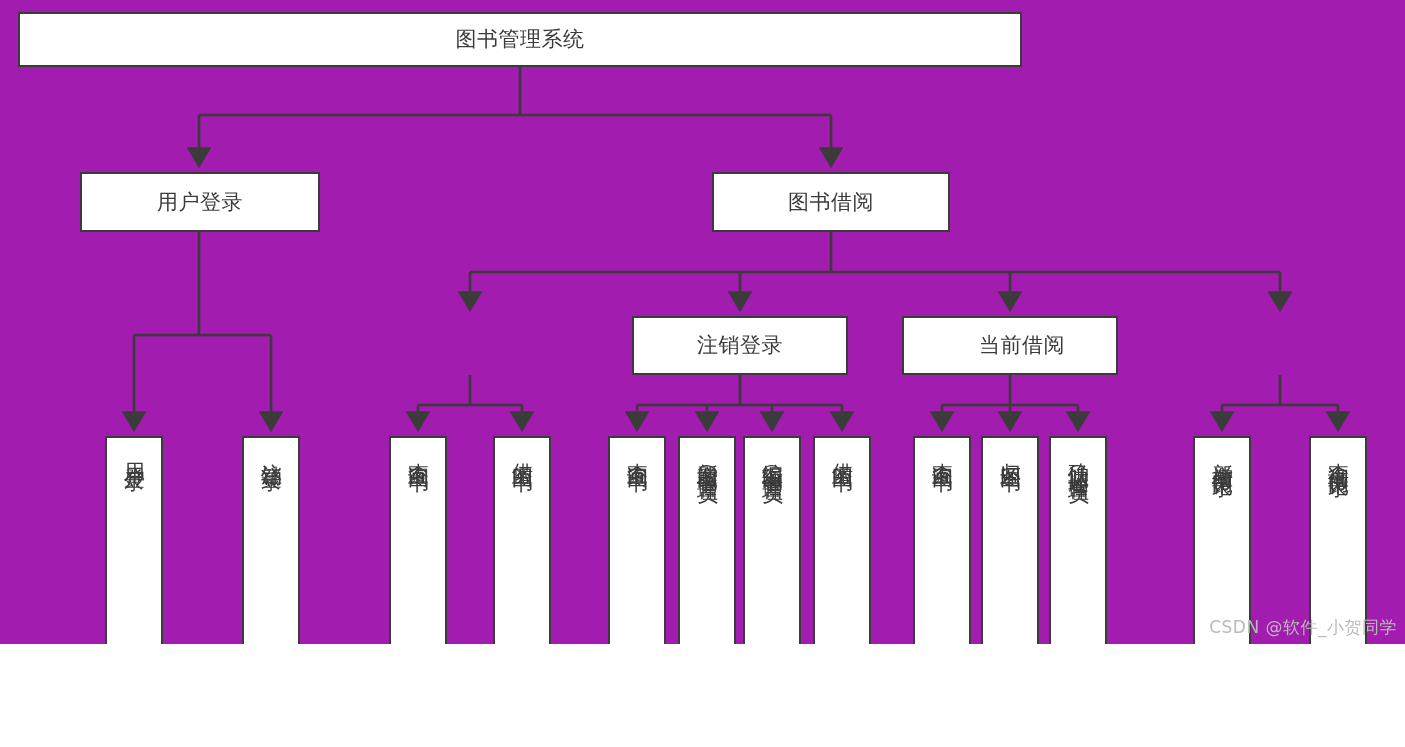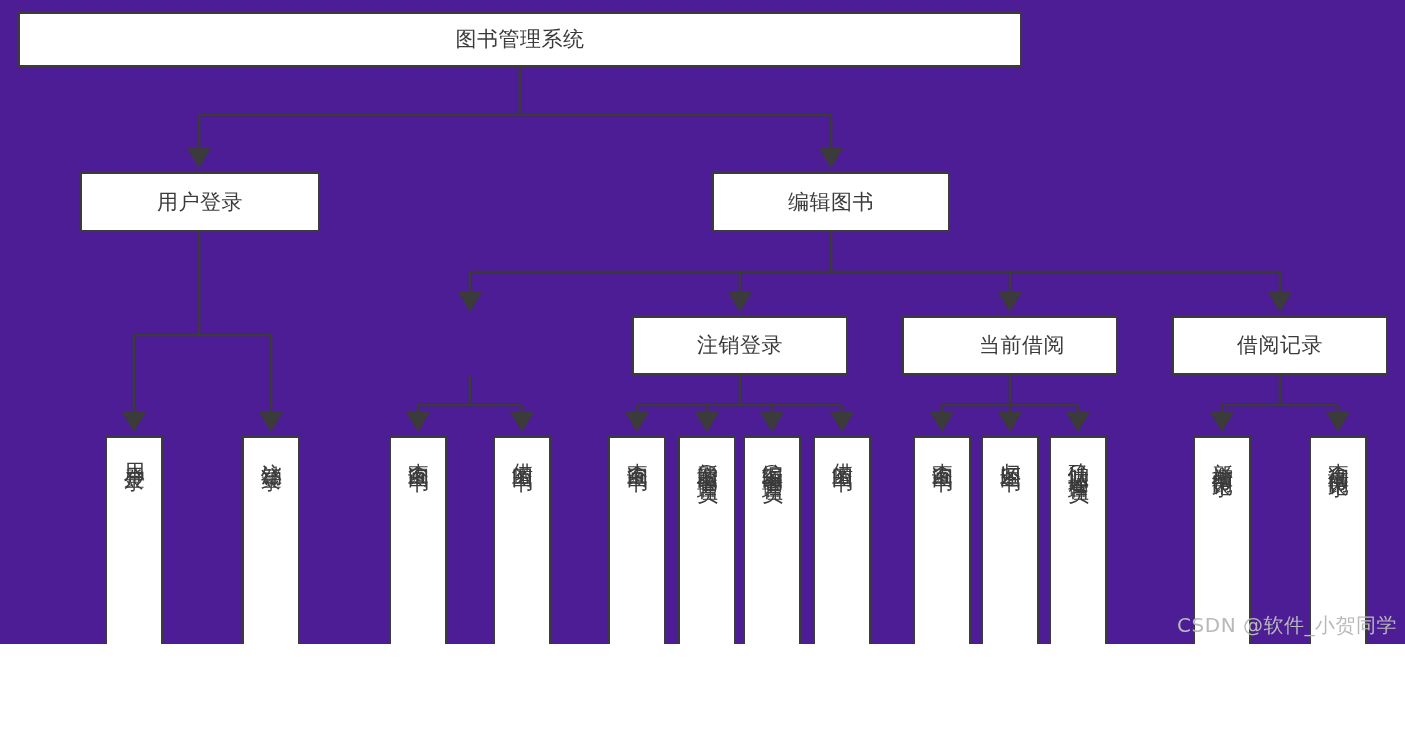--- a/index.html
+++ b/index.html
@@ -9,21 +9,21 @@
     background: #ffffff;
   }
   body {
     font-family: "DejaVu Sans", "Liberation Sans", sans-serif;
     color: #3b3b3b;
   }
   #diagram-canvas {
     position: relative;
     width: 1405px;
     height: 644px;
-    background: #4c1d95;
+    background: #a21caf;
     overflow: hidden;
   }
   #edge-layer {
     position: absolute;
     left: 0;
     top: 0;
     width: 1405px;
     height: 747px;
     pointer-events: none;
   }
@@ -60,21 +60,21 @@
     text-orientation: upright;
     font-size: 21px;
     line-height: 1.0;
     letter-spacing: 3px;
     white-space: nowrap;
   }
   #watermark {
     position: absolute;
     right: 8px;
     bottom: 5px;
-    font-size: 20px;
+    font-size: 17px;
     color: #b9b9b9;
     white-space: nowrap;
     letter-spacing: 0.5px;
   }
 </style>
 </head>
 <body>
 
 <div id="diagram-canvas">
 
@@ -133,35 +133,32 @@
 
   <div class="node root" style="left:18px; top:12px; width:1004px; height:55px;">
     <span class="node-label">图书管理系统</span>
   </div>
 
   <div class="node branch" style="left:80px; top:172px; width:240px; height:60px;">
     <span class="node-label">用户登录</span>
   </div>
 
   <div class="node branch" style="left:712px; top:172px; width:238px; height:60px;">
-    <span class="node-label">编辑图书</span>
+    <span class="node-label">图书借阅</span>
   </div>
 
 
   <div class="node group" style="left:632px; top:316px; width:216px; height:59px;">
     <span class="node-label">注销登录</span>
   </div>
 
   <div class="node group" style="left:902px; top:316px; width:216px; height:59px;padding-left:24px;">
     <span class="node-label">当前借阅</span>
   </div>
 
-  <div class="node group" style="left:1172px; top:316px; width:216px; height:59px;">
-    <span class="node-label">借阅记录</span>
-  </div>
 
   <div class="node leaf" style="left:105px; top:436px; width:58px; height:299px;">
     <span class="node-label">用户登录</span>
   </div>
 
   <div class="node leaf" style="left:242px; top:436px; width:58px; height:299px;">
     <span class="node-label">注销登录</span>
   </div>
 
   <div class="node leaf" style="left:389px; top:436px; width:58px; height:299px;">

